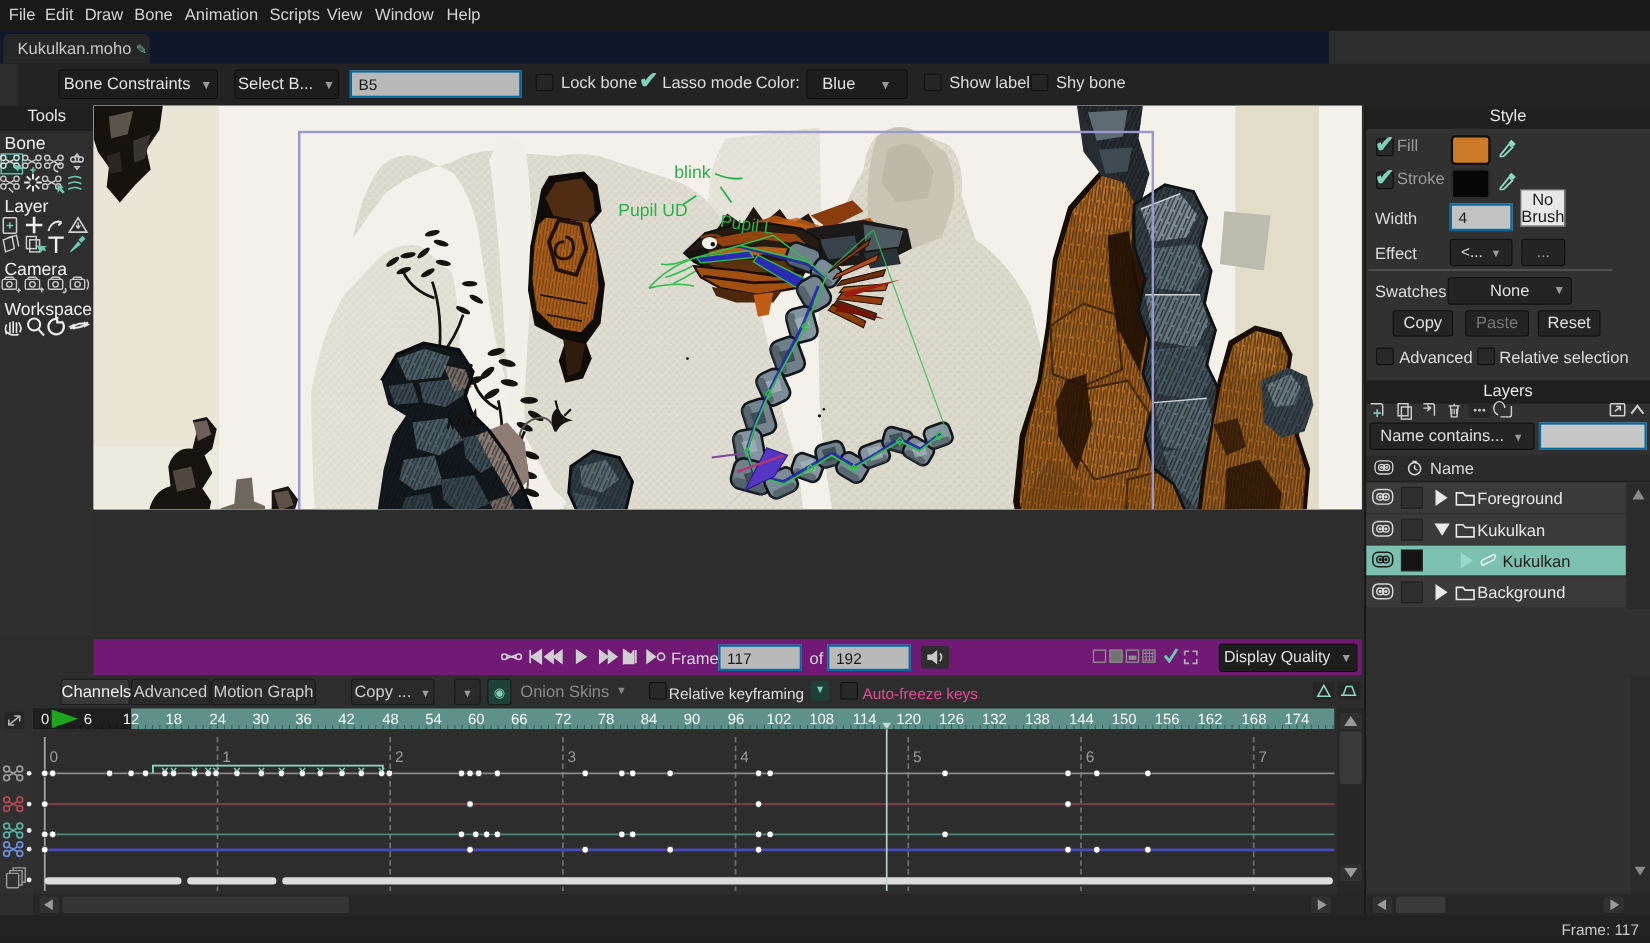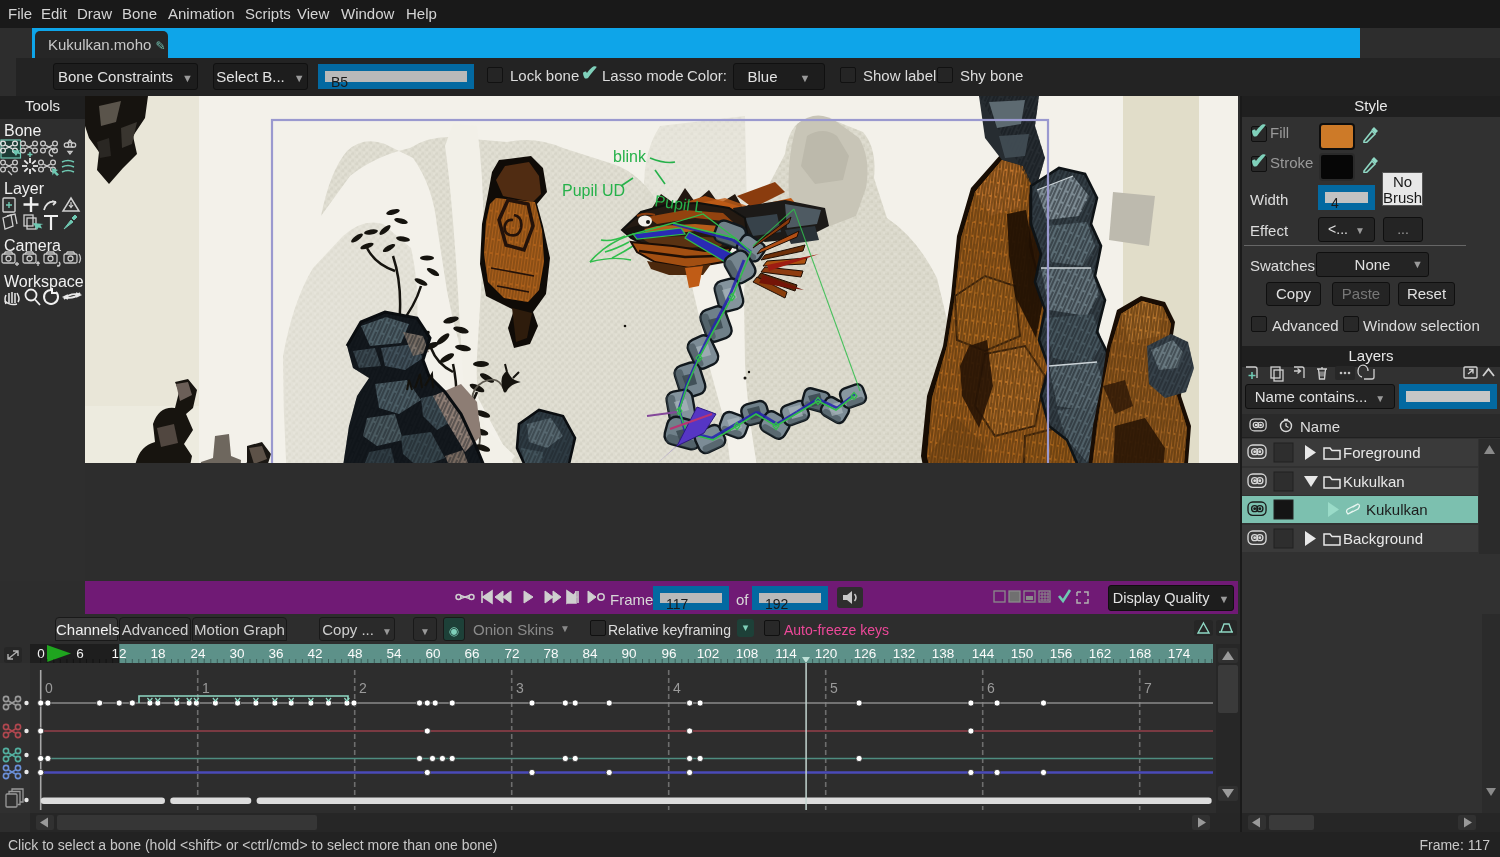--- a/index.html
+++ b/index.html
@@ -7,38 +7,38 @@
   font-family:"Liberation Sans", sans-serif; }
 .abs { position:absolute; }
 #root { position:relative; width:1500px; height:857px; }
 
 
 #menubar { left:0; top:0; width:1500px; height:28px; background:#191919;
   color:#d4d4d4; font-size:15px; }
 #menubar span { position:absolute; top:5px; }
 
 
-#tabbar { left:0; top:28px; width:1328px; height:30px; background:#0ea5e9;margin-left:32px; }
+#tabbar { left:0; top:28px; width:1208px; height:30px; background:#0f172a; }
 #tab1 { position:absolute; left:3px; top:3px; width:133px; height:27px;
   background:#262626; border-radius:5px 5px 0 0; color:#c8c8c8; font-size:15px;
   line-height:27px; padding-left:13px; }
 #tab1 .pen { color:#6fbfae; font-size:12px; }
 
 
 #toolbar { left:16px; top:58px; width:1500px; height:38px; background:#232323;
   color:#dcdcdc; font-size:15px; }
 .tbtn { position:absolute; top:5px; height:27px; background:#1d1d1d;
   border:1px solid #101010; border-radius:3px; color:#e2e2e2;
   font-size:15px; line-height:25px; text-align:center; }
 .tbtn .arr { color:#9a9a9a; font-size:11px; margin-left:9px; }
 .cbx { position:absolute; top:9px; width:16px; height:16px; background:#252525;
   border:1px solid #111111; border-radius:2px; }
 .tlabel { position:absolute; top:9px; }
 .inputlight { position:absolute; background:#b9b9b9; color:#1a1a1a;
-  font-size:14px; border:7px solid #0369a1; }
+  font-size:14px; border:2px solid #0369a1; }
 
 
 #leftpanel { left:0; top:96px; width:85px; height:485px; background:#2e2e2e; color:#e8e8e8; }
 #rightpanel { left:1240px; top:96px; width:260px; height:518px; background:#313131;
   border-left:2px solid #1a1a1a; color:#dddddd; font-size:15px; }
 .phead { position:absolute; left:0; width:100%; height:21px; background:#1f1f1f;
   color:#e8e8e8; font-size:15px; text-align:center; line-height:20px; }
 .sect { position:absolute; left:4px; font-size:16px; color:#f0f0f0; }
 .rbtn { position:absolute; background:#242424; border:1px solid #0f0f0f;
   border-radius:3px; color:#e0e0e0; text-align:center; }
@@ -635,21 +635,21 @@
     <div class="rbtn" style="left:74px; top:156px; width:113px; height:25px; font-size:15px; line-height:23px;">None</div>
     <span style="position:absolute; left:170px; top:162px; color:#9a9a9a; font-size:11px;">▼</span>
 
     <div class="rbtn" style="left:24px; top:186px; width:55px; height:24px; font-size:15px; line-height:22px;">Copy</div>
     <div class="rbtn" style="left:90px; top:186px; width:58px; height:24px; font-size:15px; line-height:22px; color:#777;">Paste</div>
     <div class="rbtn" style="left:156px; top:186px; width:57px; height:24px; font-size:15px; line-height:22px;">Reset</div>
 
     <div class="rcheck" style="left:9px; top:220px;"></div>
     <span style="position:absolute; left:30px; top:221px;">Advanced</span>
     <div class="rcheck" style="left:101px; top:220px;"></div>
-    <span style="position:absolute; left:121px; top:221px;">Window selection</span>
+    <span style="position:absolute; left:121px; top:221px;">Relative selection</span>
 
     <div class="phead" style="top:250px;">Layers</div>
     <svg class="abs" style="left:0; top:268px;" width="258" height="190" viewBox="0 0 258 190">
     <g stroke="#d0d0d0" fill="none" stroke-width="1.3">
           <path d="M4 3 h9 a2 2 0 0 1 2 2 v9"></path>
           <path d="M10 8 v7 m-3.5-3.5 h7" stroke="#6fc8b2" stroke-width="1.6"></path>
           <rect x="29" y="3" width="9" height="11"></rect>
           <rect x="32" y="6" width="9" height="11"></rect>
           <path d="M52 3 h8 a2 2 0 0 1 2 2 v9 m-10-7 h6 m-2.5-2.5 l3 2.5 -3 2.5"></path>
         </g>
@@ -1001,17 +1001,16 @@
       <rect x="0" y="199" width="258" height="19" fill="#262626"></rect>
       <rect x="6" y="201" width="18" height="15" rx="2" fill="#313131"></rect>
       <polygon points="18,203.5 18,213.5 10,208.5" fill="#9a9a9a"></polygon>
       <rect x="216" y="201" width="18" height="15" rx="2" fill="#313131"></rect>
       <polygon points="222,203.5 222,213.5 230,208.5" fill="#9a9a9a"></polygon>
       <rect x="27" y="201" width="45" height="15" rx="2" fill="#3a3a3a"></rect>
     </svg>
   </div>
 
   <div id="statusbar" class="abs">
-    <span style="position:absolute; left:8px; top:5px;">Click to select a bone (hold &lt;shift&gt; or &lt;ctrl/cmd&gt; to select more than one bone)</span>
     <span style="position:absolute; right:10px; top:5px;">Frame: 117</span>
   </div>
 
 </div>
 
 </body></html>

